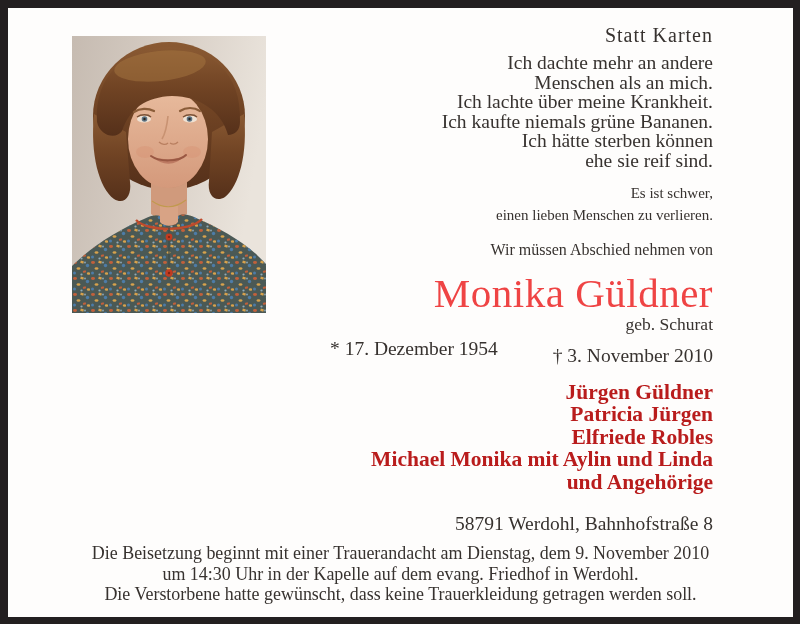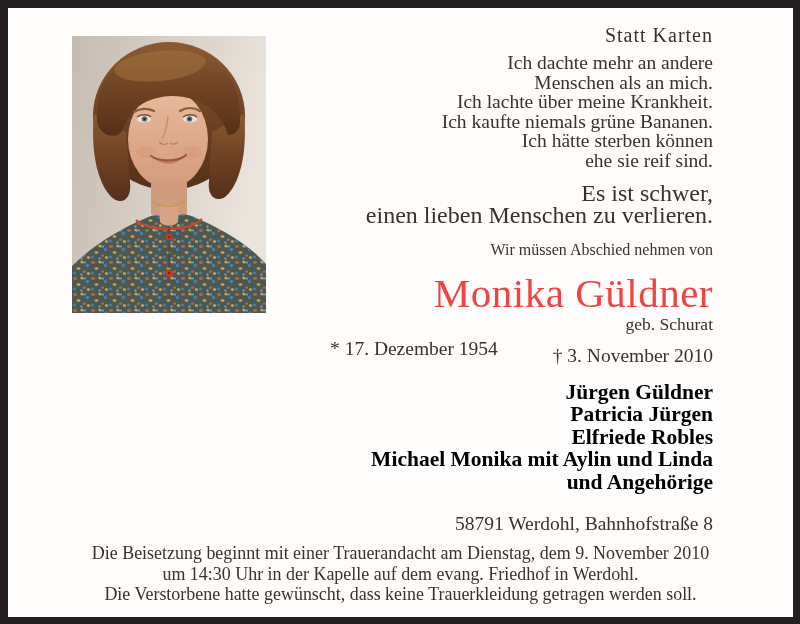--- a/index.html
+++ b/index.html
@@ -13,27 +13,27 @@
   .sheet{
     position:absolute;left:8px;top:8px;
     width:785px;height:609px;
     background:#fefdfc;
     overflow:hidden;
   }
   .t{position:absolute;color:#37322f;white-space:nowrap;}
   .ra{right:80px;text-align:right;}
   .statt{top:15px;font-size:20px;line-height:24px;letter-spacing:1px;}
   .poem{top:45px;font-size:19.5px;line-height:19.5px;}
-  .sorrow{top:174px;font-size:24px;line-height:22px;}
+  .sorrow{top:174px;font-size:15px;line-height:22px;}
   .intro{top:230px;font-size:16px;line-height:24px;}
   .name{top:263px;font-size:41px;line-height:44px;font-weight:normal;color:#ef4444;letter-spacing:0.5px;}
   .maiden{top:306px;font-size:17.5px;line-height:20px;}
   .birth{left:322px;top:330px;font-size:19.5px;line-height:22px;}
   .death{top:337px;font-size:19.5px;line-height:22px;}
-  .mourners{top:373px;font-size:21.5px;line-height:22.4px;font-weight:bold;color:#000000;}
+  .mourners{top:373px;font-size:21.5px;line-height:22.4px;font-weight:bold;color:#b91c1c;}
   .address{top:505px;font-size:19.5px;line-height:22px;}
   .funeral{left:0;right:0;top:535px;font-size:18.5px;line-height:20.7px;text-align:center;transform:scaleX(0.97);transform-origin:center;}
   .photo{position:absolute;left:64px;top:28px;width:194px;height:277px;display:block;}
 </style>
 </head>
 <body>
 
 <div class="page">
   <div class="sheet">
 

